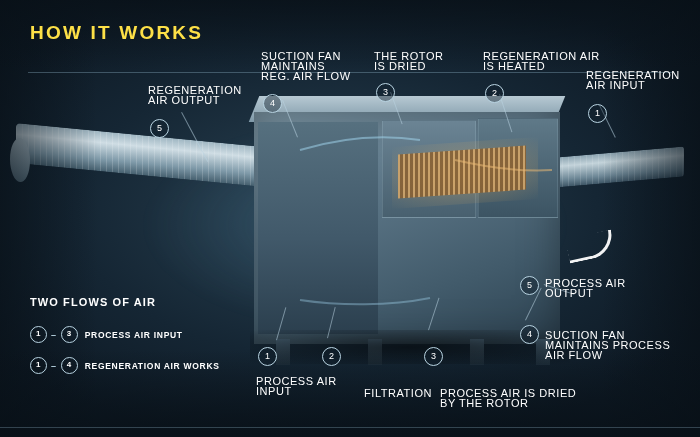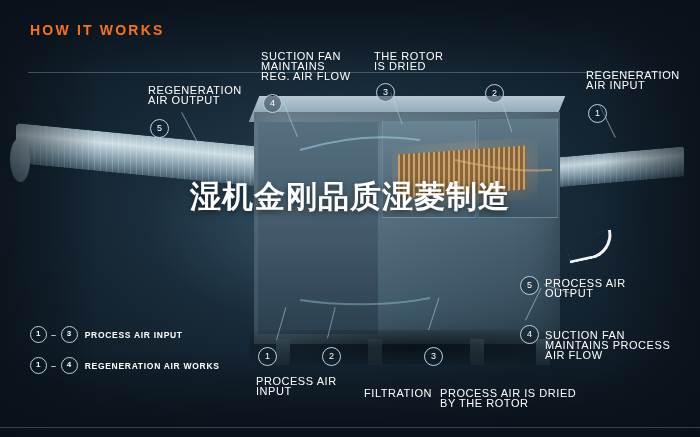--- a/index.html
+++ b/index.html
@@ -46,22 +46,22 @@
     position: absolute;
     left: 0; right: 0; bottom: 9px;
     height: 1px;
     background: rgba(150,185,205,0.30);
   }
 
   
   .headline {
     position: absolute;
     left: 30px; top: 22px;
-    color: #f97316;
-    font-size: 14px;
+    color: #fde047;
+    font-size: 19px;
     font-weight: bold;
     letter-spacing: 2.2px;
   }
 
   
   .machine { position: absolute; inset: 0; }
 
   .duct-left {
     position: absolute;
     left: 16px; top: 136px;
@@ -310,20 +310,22 @@
 
   <div class="callout" style="left:261px; top:51px;">SUCTION FAN
 MAINTAINS
 REG. AIR FLOW</div>
   <div class="num" style="left:263px; top:94px;">4</div>
 
   <div class="callout" style="left:374px; top:51px;">THE ROTOR
 IS DRIED</div>
   <div class="num" style="left:376px; top:83px;">3</div>
 
+  <div class="callout" style="left:483px; top:51px;">REGENERATION AIR
+IS HEATED</div>
   <div class="num" style="left:485px; top:84px;">2</div>
 
   <div class="callout" style="left:586px; top:70px;">REGENERATION
 AIR INPUT</div>
   <div class="num" style="left:588px; top:104px;">1</div>
 
   <div class="num" style="left:520px; top:276px;">5</div>
   <div class="callout right" style="left:545px; top:278px;">PROCESS AIR
 OUTPUT</div>
 
@@ -336,37 +338,37 @@
   <div class="callout" style="left:256px; top:376px;">PROCESS AIR
 INPUT</div>
 
   <div class="num" style="left:322px; top:347px;">2</div>
   <div class="callout" style="left:348px; top:388px;margin-left:16px;">FILTRATION</div>
 
   <div class="num" style="left:424px; top:347px;">3</div>
   <div class="callout" style="left:440px; top:388px;">PROCESS AIR IS DRIED
 BY THE ROTOR</div>
 
+  <div class="legend-title">TWO FLOWS OF AIR</div>
 
   <div class="legend-row" style="top:326px;">
     <div class="legend-pair">
       <span class="legend-num">1</span>
       <span class="legend-dash">–</span>
       <span class="legend-num">3</span>
     </div>
     <span>PROCESS AIR INPUT</span>
   </div>
 
   <div class="legend-row" style="top:357px;">
     <div class="legend-pair">
       <span class="legend-num">1</span>
       <span class="legend-dash">–</span>
       <span class="legend-num">4</span>
     </div>
     <span>REGENERATION AIR WORKS</span>
   </div>
 
   <div class="watermark">
-    <div>湿机金刚品质湿菱制造</div>
   </div>
   <div class="wm-swoosh"></div>
 
 </div>
 
 </body></html>

